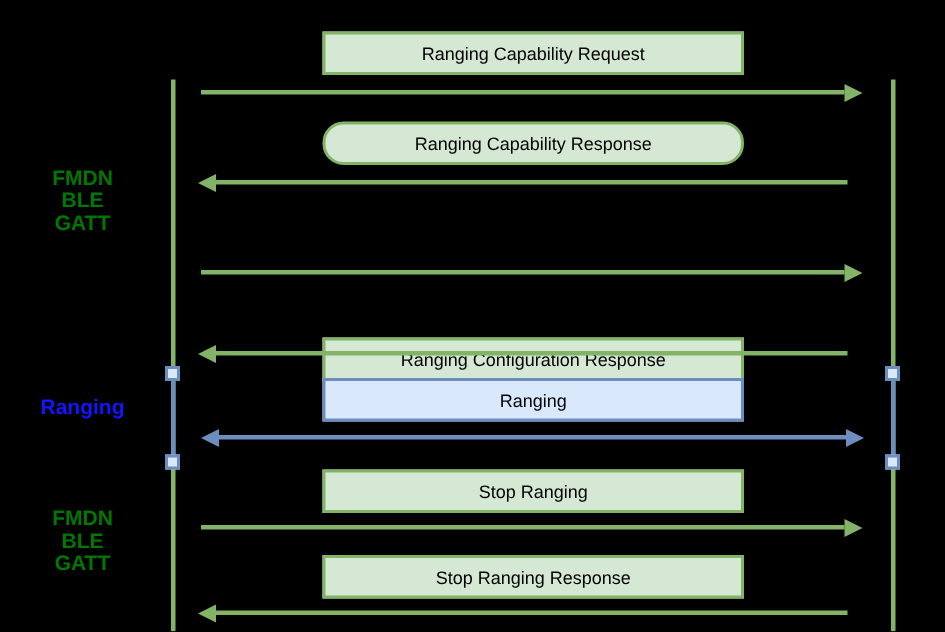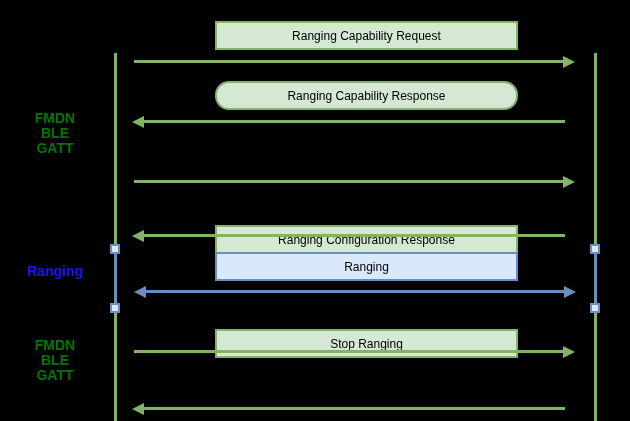--- a/index.html
+++ b/index.html
@@ -55,21 +55,21 @@
     background: #dae8fc;
     border: 2px solid #6c8ebf;
   }
   .marker-left  { left: 110px; }
   .marker-right { left: 590px; }
 
   
   .msg-box {
     position: absolute;
     left: 215px;
-    width: 303px;
+    width: 281px;
     height: 29px;
     box-sizing: border-box;
     display: flex;
     align-items: center;
     justify-content: center;
     font-size: 12px;
     color: #000000;
   }
   .msg-green { background: #d5e8d4; border: 2px solid #82b366; }
   .msg-blue  { background: #dae8fc; border: 2px solid #6c8ebf; }
@@ -161,26 +161,29 @@
 
   <div class="msg-box msg-blue" style="top:252px;">
     <span>Ranging</span>
   </div>
   <div class="arrow blue arrow-bi" style="top:286px;">
     <div class="head head-left"></div>
     <div class="line"></div>
     <div class="head head-right"></div>
   </div>
 
-  <div class="msg-box msg-green" style="top:329px;">
+  <div class="msg-box msg-green" style="top:313px;">
     <span>Stop Ranging</span>
   </div>
   <div class="arrow green arrow-ltr" style="top:346px;">
     <div class="line"></div>
     <div class="head head-right"></div>
   </div>
 
+  <div class="msg-box msg-green" style="top:370px;">
+    <span>Stop Ranging Response</span>
+  </div>
   <div class="arrow green arrow-rtl" style="top:403px;">
     <div class="line"></div>
     <div class="head head-left"></div>
   </div>
 
 </div>
 
 </body></html>

